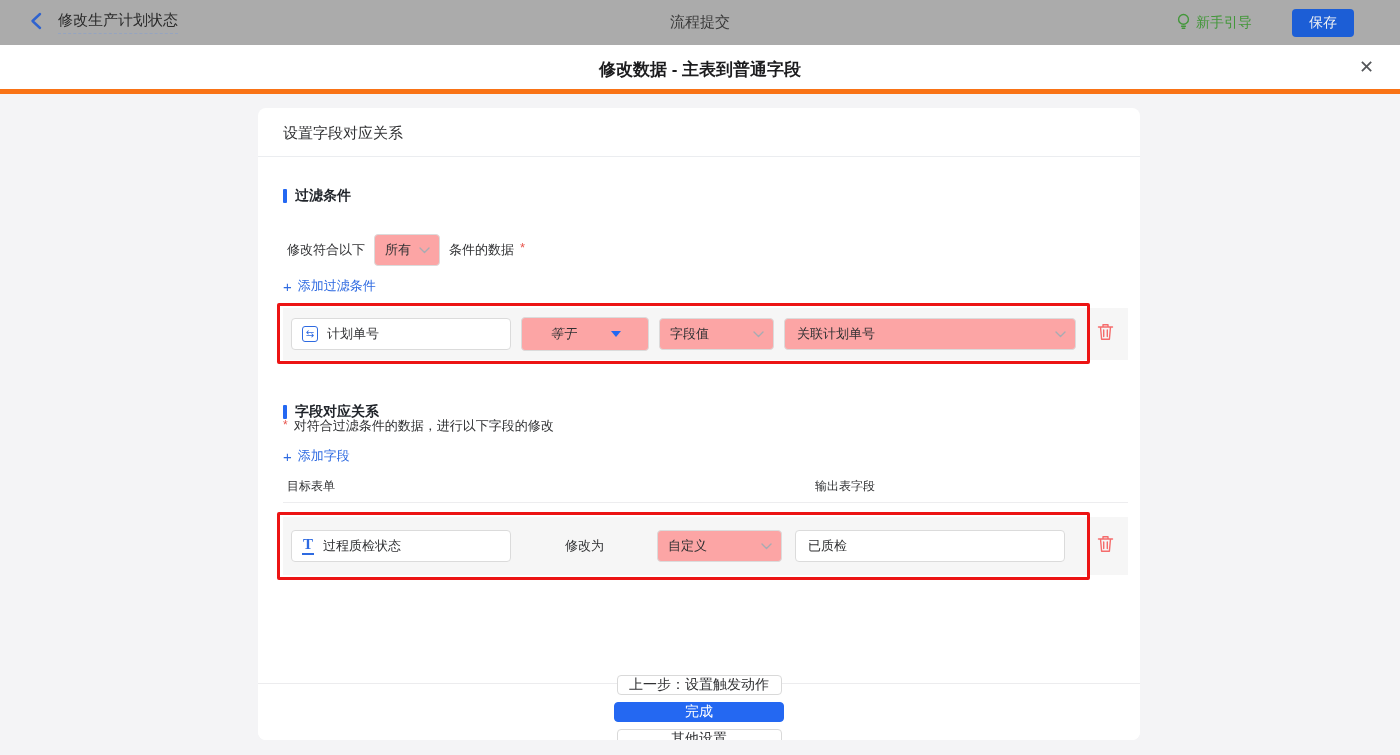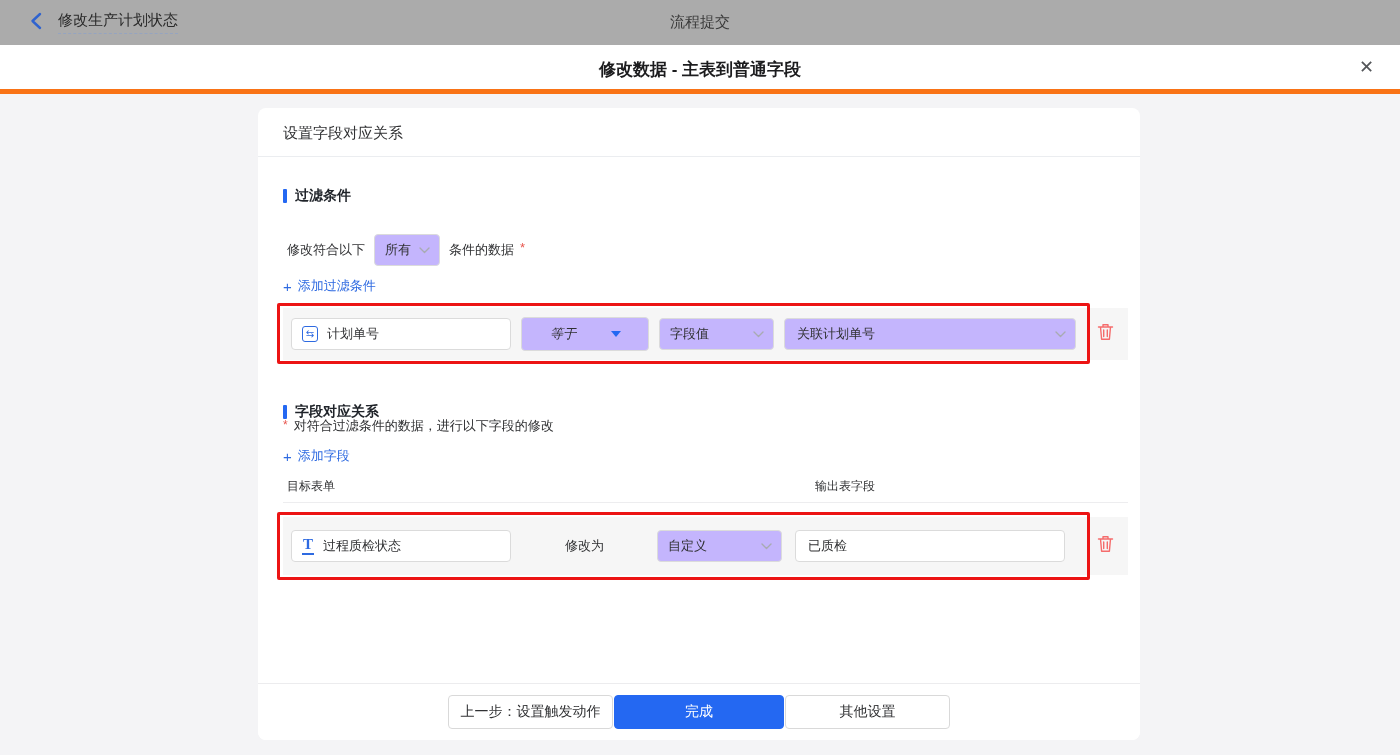--- a/index.html
+++ b/index.html
@@ -100,21 +100,21 @@
 
   
   .strip {
     position: absolute; left: 25px; width: 845px; background: #f6f6f6;
     display: flex; align-items: center; padding-left: 8px; padding-right: 14px;
   }
   .strip1 { top: 200px; height: 52px; }
   .strip2 { top: 409px; height: 58px; }
 
   .sel {
-    display: flex; align-items: center; height: 32px; background: #c4b5fd;
+    display: flex; align-items: center; height: 32px; background: #fca5a5;
     border: 1px solid #dbdbdb; border-radius: 4px; cursor: pointer; font-size: 13px; color: #303133;
   }
   .sel .sel-txt { flex: 1; padding-left: 10px; white-space: nowrap; overflow: hidden; }
   .sel .chev { margin-right: 9px; display: flex; align-items: center; }
   .sel-small { width: 66px; }
   .sel-op { width: 128px; margin-left: 10px; padding: 16px; font-style: italic; }
   .sel-op .sel-txt { padding-left: 12px; }
   .op-trigger {
     width: 34px; height: 100%; border-left: 1px solid #dbdbdb;
     display: flex; align-items: center; justify-content: center;
@@ -160,21 +160,21 @@
     border: 3px solid #ec1414; border-radius: 2px;
     pointer-events: none; z-index: 5;
   }
   .red1 { top: 195px; height: 61px; }
   .red2 { top: 404px; height: 68px; }
 
   
   .card-footer {
     position: absolute; left: 0; right: 0; bottom: 0; height: 57px;
     border-top: 1px solid #ececee; background: #fff;
-    display: flex; align-items: center; justify-content: center; gap: 1px;
+    display: flex; align-items: center; justify-content: center; gap: 7px; flex-direction: column;
   }
   .btn {
     height: 34px; border-radius: 4px; font-size: 14px; cursor: pointer;
     font-family: inherit; display: inline-flex; align-items: center; justify-content: center;
   }
   .btn-outline { background: #fff; border: 1px solid #d9d9d9; color: #303133; }
   .btn-primary { background: #2468f2; border: 1px solid #2468f2; color: #fff; }
   .w165 { width: 165px; }
   .w170 { width: 170px; }
 </style>
@@ -184,20 +184,32 @@
 <div class="topbar">
   <span class="tb-back">
     <span>
       <svg width="12" height="18" viewBox="0 0 12 18">
           <polyline points="10,2 2.5,9 10,16" stroke="#2f63cf" stroke-width="2.4" fill="none" stroke-linecap="round" stroke-linejoin="round"></polyline>
         </svg>
     </span>
   </span>
   <span class="tb-title">修改生产计划状态</span>
   <span class="tb-center">流程提交</span>
+  <div class="tb-right">
+    <span class="tb-guide">
+      <span>
+        <svg width="15" height="17" viewBox="0 0 15 17">
+            <circle cx="7.5" cy="6.4" r="4.9" stroke="#43973a" stroke-width="1.4" fill="none"></circle>
+            <path d="M5.6 13.2h3.8M6.2 15.2h2.6" stroke="#43973a" stroke-width="1.4" fill="none" stroke-linecap="round"></path>
+          </svg>
+      </span>
+      <span>新手引导</span>
+    </span>
+    <button class="tb-save">保存</button>
+  </div>
 </div>
 
 <div class="dlg-header">
   <div class="dlg-title">修改数据 - 主表到普通字段</div>
   <span class="dlg-close">✕</span>
 </div>
 
 <div class="card">
 
   <div class="card-header">设置字段对应关系</div>

